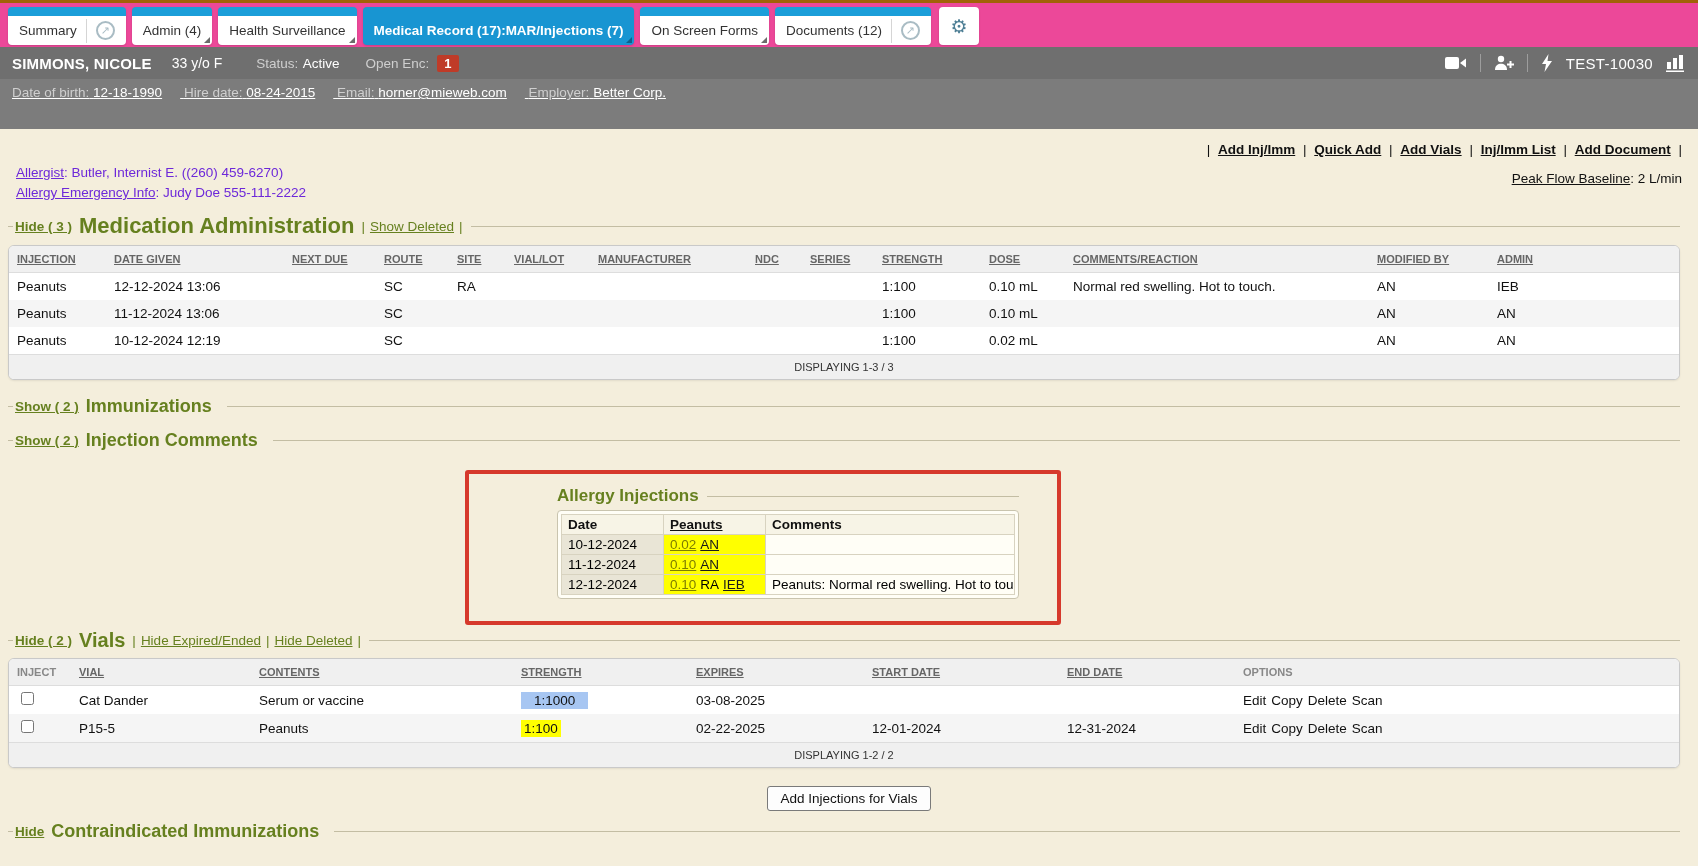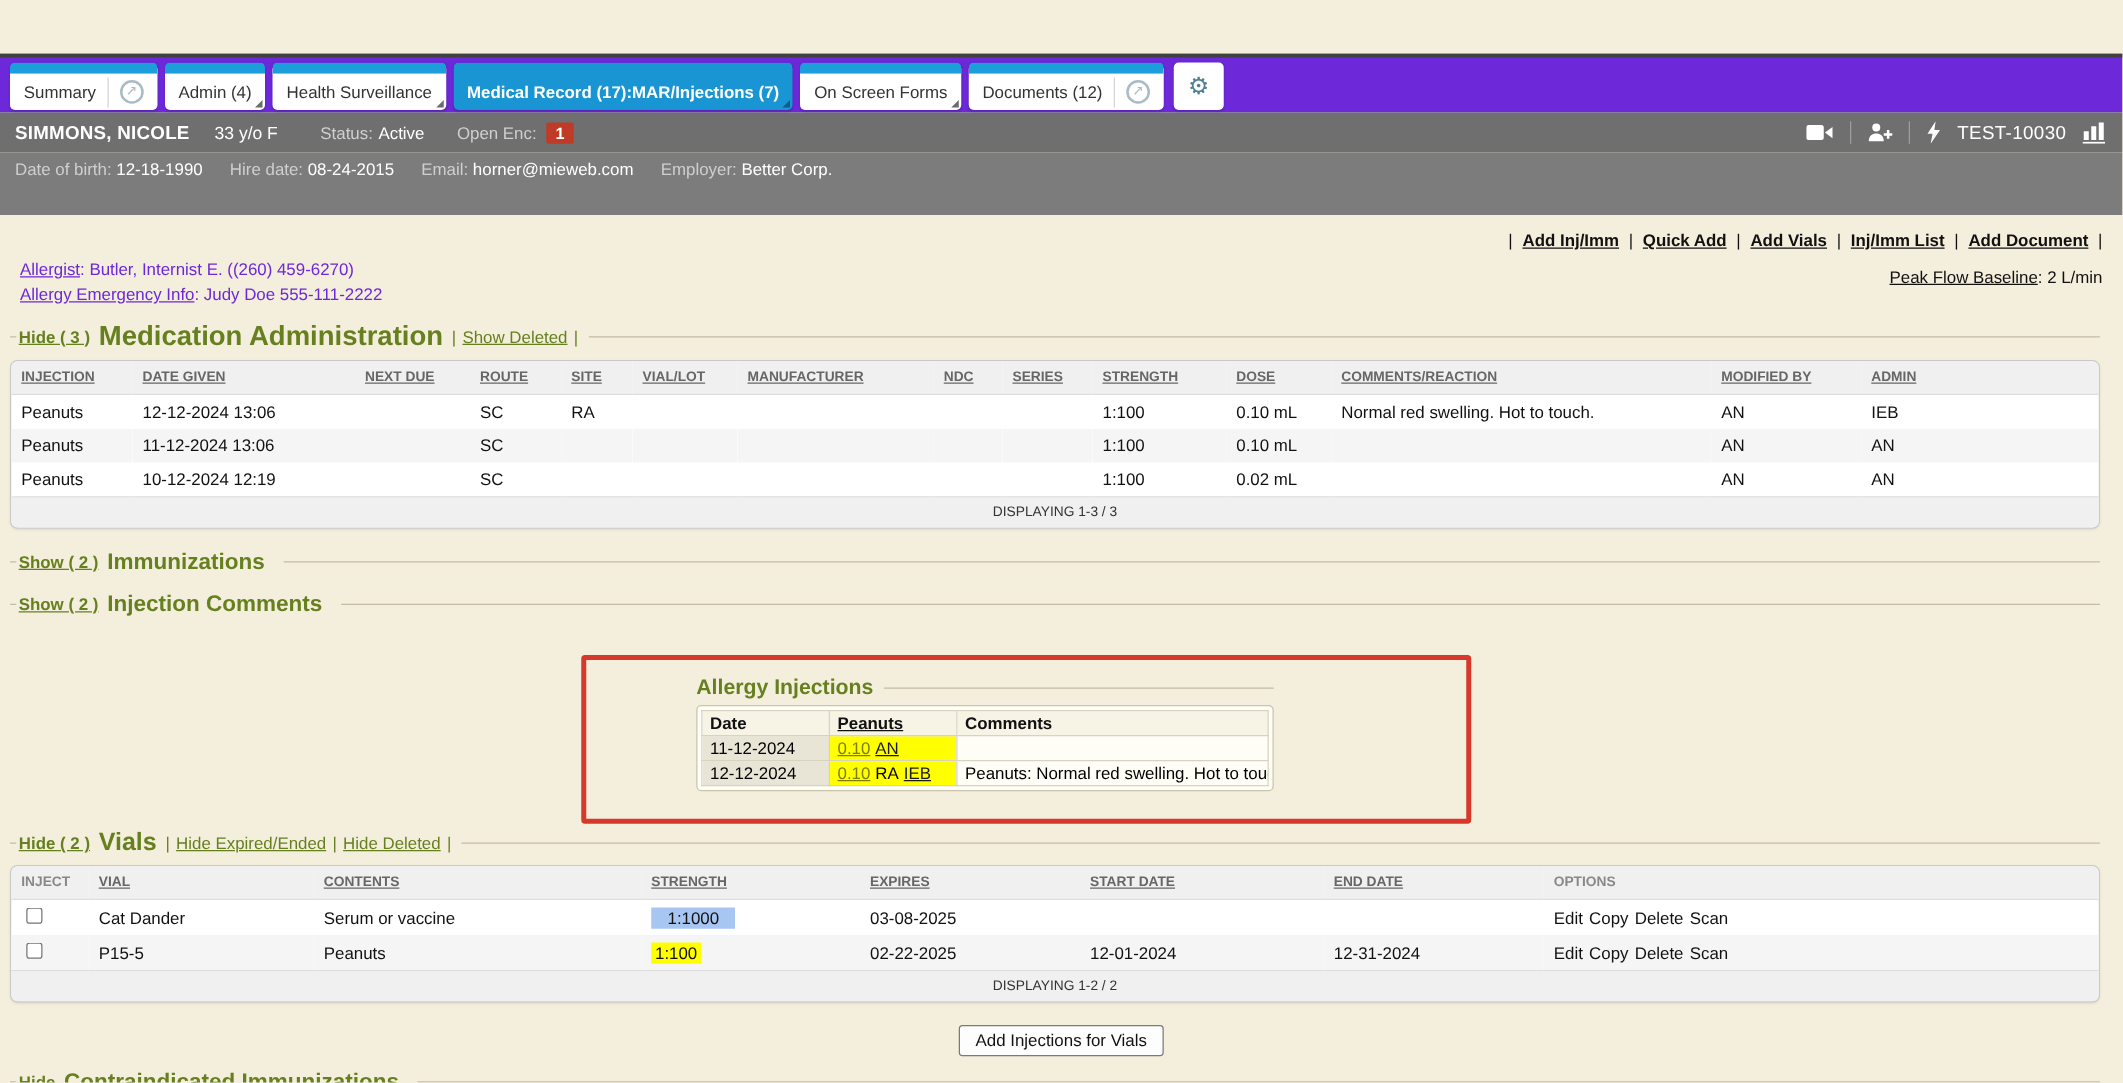--- a/index.html
+++ b/index.html
@@ -1,21 +1,21 @@
 <!DOCTYPE html>
 <html><head>
 <meta charset="utf-8">
 <style>
   * { margin:0; padding:0; box-sizing:border-box; }
   html,body { width:1698px; height:866px; overflow:hidden; background:#f4eedc;
               font-family:"Liberation Sans", sans-serif; }
 
   
-  .tab-bar { height:47px; background:#6d28d9; border-top:3px solid #404040;
-             display:flex; align-items:flex-start; gap:6px; padding:4px 0 0 8px;margin-top:43px; }
+  .tab-bar { height:47px; background:#ec4899; border-top:3px solid #a16207;
+             display:flex; align-items:flex-start; gap:6px; padding:4px 0 0 8px; }
   .tab { position:relative; background:#fff; border-radius:4px; border-top:9px solid #1b9ed9;
          display:flex; align-items:center; height:38px; padding:0 11px; cursor:pointer;
          box-shadow:0 1px 2px rgba(0,0,0,.15); font-size:13.5px; color:#333; white-space:nowrap; }
   .tab .fold { position:absolute; right:2px; bottom:2px; width:0; height:0;
                border-left:6px solid transparent; border-bottom:6px solid #6b6b6b; }
   .tab.active { background:#1895d2; border-top-color:#1895d2; color:#fff; font-weight:bold; }
   .tab.active .fold { border-bottom-color:#0d5f8a; }
   .tab-sep { width:1px; height:24px; background:#d5d5d5; margin:0 9px; }
   .ext-icon { width:19px; height:19px; border:2px solid #a9bcc4; border-radius:50%;
               color:#a9bcc4; font-size:11px; line-height:15px; text-align:center; display:inline-block; }
@@ -33,21 +33,21 @@
   .p-val { color:#fff; font-size:13.5px; }
   .ml30 { margin-left:34px; } .ml24 { margin-left:26px; }
   .enc-badge { background:#bf3b28; color:#fff; font-weight:bold; font-size:13px;
                padding:1px 7px; border-radius:2px; margin-left:8px; }
   .pb-right { margin-left:auto; display:flex; align-items:center; gap:13px; }
   .vsep { width:1px; height:18px; background:#9d9d9d; }
   .pid { font-size:15px; letter-spacing:.3px; }
   .hdr-icon { display:flex; align-items:center; cursor:pointer; }
 
   
-  .info-bar { height:50px; background:#7c7c7c; color:#fff; padding:3px 12px; font-size:13.5px; }
+  .info-bar { height:50px; background:#7c7c7c; color:#fff; padding:3px 12px; font-size:13.5px;text-decoration:underline; }
   .info-line { line-height:22px; white-space:nowrap; }
   .i-label { color:#cfcfcf; }
   .i-val { color:#fff; margin-right:18px; }
   .i-med { color:#eac653; }
 
   
   .content { background:#f4eedc; padding-top:13px; }
   a, .linkish { cursor:pointer; }
 
   .actions-row { text-align:right; padding-right:16px; font-size:13.5px; color:#111; }
@@ -83,21 +83,21 @@
                         overflow:hidden; }
   table.data tbody tr:nth-child(even) { background:#f5f5f5; }
   table.data tfoot td { background:#f0f0f0; border-top:1px solid #ddd; text-align:center;
                         font-size:11px; color:#333; padding:6px; }
   .hl-blue { background:#a7c6f2; padding:1px 13px; }
   .hl-yellow { background:#ffff00; padding:1px 3px; }
   .opt-link { margin-right:5px; }
   input[type=checkbox] { width:13px; height:13px; margin-left:4px; }
 
   
-  .annotation-box { width:712px; margin:30px 0 4px 465px; border:4px solid #d6392c;
+  .annotation-box { width:596px; margin:19px 0 4px 465px; border:4px solid #d6392c;
                     border-radius:3px; padding:12px 0 22px 88px; }
   .af-head { display:flex; align-items:center; width:462px; }
   .af-title { color:#66801f; font-weight:bold; font-size:17px; }
   .af-line { flex:1; border-top:1px solid #c3bda3; margin-left:8px; }
   .af-card { width:462px; border:1px solid #c9c4ae; border-radius:4px; background:#fffef6;
              padding:3px; margin-top:4px; }
   table.af { width:100%; border-collapse:collapse; table-layout:fixed; }
   table.af th, table.af td { border:1px solid #d8d3c0; font-size:13.5px; padding:2px 6px;
                              text-align:left; white-space:nowrap; overflow:hidden; }
   table.af th { font-weight:bold; color:#111; background:#f7f4e6; }
@@ -358,20 +358,25 @@
           </colgroup>
         <thead>
           <tr>
             <th class="af-datecell">Date</th>
             <th class="af-peanut-h">Peanuts</th>
             <th>Comments</th>
           </tr>
         </thead>
         <tbody>
           <tr>
+            <td class="af-datecell">10-12-2024</td>
+            <td class="af-peanut"><span class="dose-link linkish">0.02</span><span class="init-link linkish">AN</span></td>
+            <td></td>
+          </tr>
+          <tr>
             <td class="af-datecell">11-12-2024</td>
             <td class="af-peanut"><span class="dose-link linkish">0.10</span><span class="init-link linkish">AN</span></td>
             <td></td>
           </tr>
           <tr>
             <td class="af-datecell">12-12-2024</td>
             <td class="af-peanut"><span class="dose-link linkish">0.10</span><span class="site-txt">RA</span><span class="init-link linkish">IEB</span></td>
             <td>Peanuts: Normal red swelling. Hot to touch.</td>
           </tr>
         </tbody>

